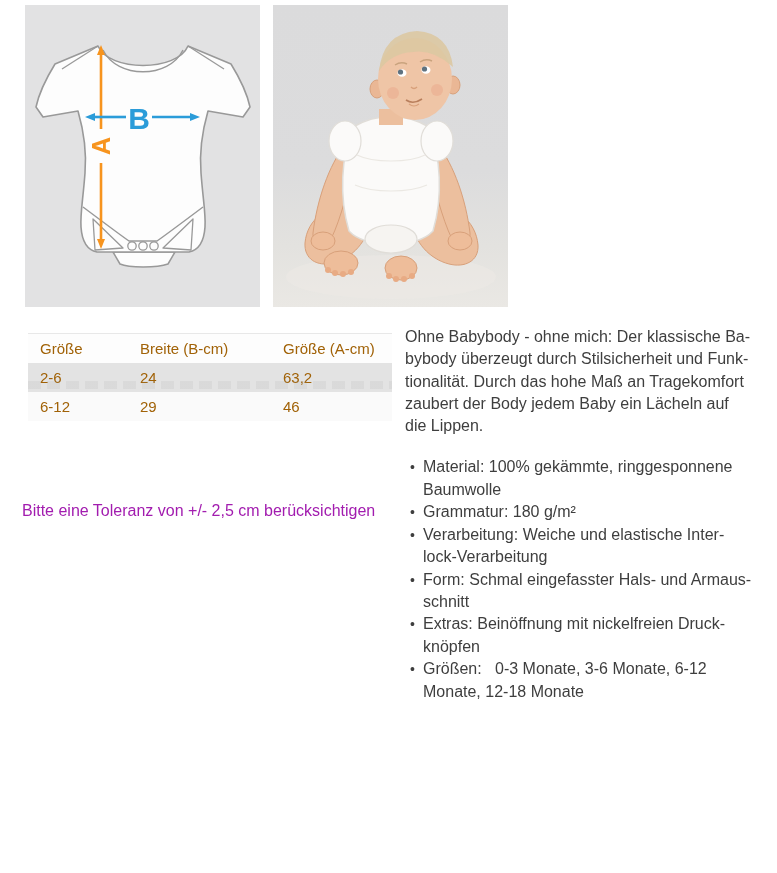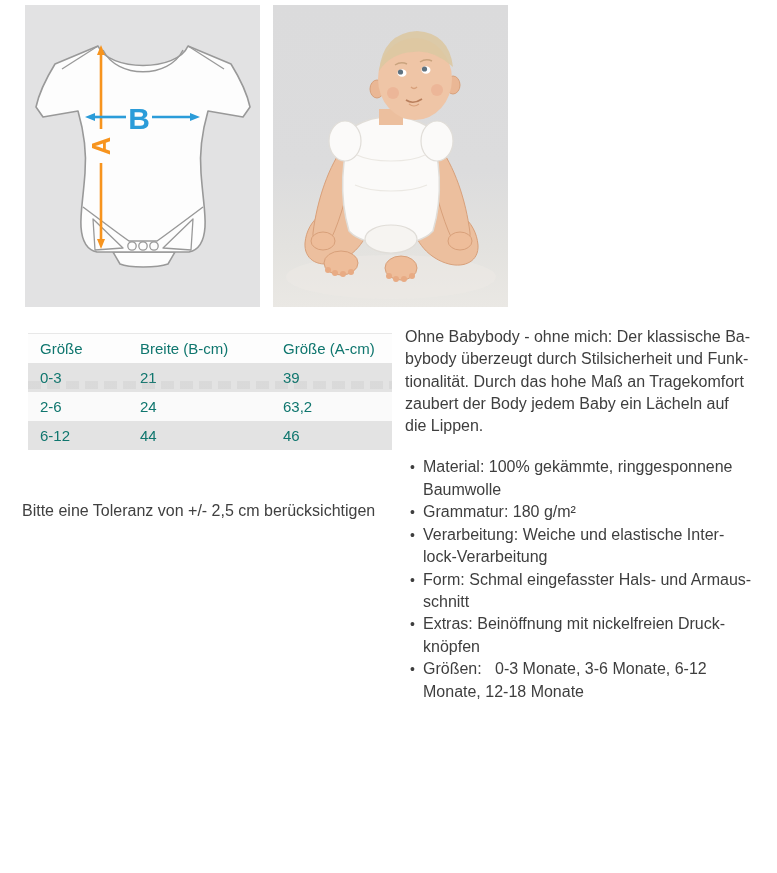--- a/index.html
+++ b/index.html
@@ -8,36 +8,36 @@
 
   
   .panel{position:absolute;top:5px;height:302px;}
   .panel-diagram{left:25px;width:235px;background:#e2e2e3;}
   .panel-photo{left:273px;width:235px;
       background:linear-gradient(180deg,#dbdbdc 0%,#dcdcdd 55%,#e3e2df 80%,#eae8e4 100%);}
   .panel svg{display:block;width:100%;height:100%;}
 
   
   .size-table{position:absolute;left:28px;top:333px;width:364px;border-collapse:collapse;
-      table-layout:fixed;font-size:15px;color:#0f766e;}
+      table-layout:fixed;font-size:15px;color:#a16207;}
   .size-table th{font-weight:400;text-align:left;height:29px;background:#fdfdfd;
       border-top:1px solid #e8e8e8;padding:0;}
   .size-table td{height:29px;padding:0;}
   .size-table th:first-child,.size-table td:first-child{padding-left:12px;}
   .size-table tbody tr:nth-child(odd){background:#e3e3e3;}
   .size-table tbody tr:nth-child(even){background:#fafafa;}
 
   
   .ghost-strip{position:absolute;left:28px;top:381px;width:364px;height:8px;
       background:repeating-linear-gradient(90deg,rgba(150,150,150,.22) 0 13px,
                  rgba(150,150,150,0) 13px 19px);
       opacity:.55;pointer-events:none;}
 
   .tolerance{position:absolute;left:22px;top:501px;margin:0;font-size:16px;
-      line-height:20px;color:#404040;white-space:pre;}
+      line-height:20px;color:#a21caf;white-space:pre;}
 
   
   .description{position:absolute;left:405px;top:326px;width:375px;font-size:16px;
       line-height:22.3px;color:#3e3e3e;}
   .description p{margin:0 0 19px 0;white-space:pre;}
   .feature-list{margin:0;padding:0 0 0 18px;list-style:none;}
   .feature-list li{position:relative;white-space:pre;line-height:22.4px;}
   .feature-list li::before{content:"\2022";position:absolute;left:-13px;top:0;
       font-size:14px;color:#3e3e3e;}
 </style>
@@ -159,32 +159,27 @@
       </colgroup>
     <thead>
       <tr>
         <th>Größe</th>
         <th>Breite (B-cm)</th>
         <th>Größe (A-cm)</th>
       </tr>
     </thead>
     <tbody>
       <tr>
-        <td>0-3</td>
-        <td>21</td>
-        <td>39</td>
-      </tr>
-      <tr>
         <td>2-6</td>
         <td>24</td>
         <td>63,2</td>
       </tr>
       <tr>
         <td>6-12</td>
-        <td>44</td>
+        <td>29</td>
         <td>46</td>
       </tr>
     </tbody>
   </table>
 
   <div class="ghost-strip"></div>
 
   <p class="tolerance">Bitte eine Toleranz von +/- 2,5 cm berücksichtigen</p>
 
   <div class="description">

